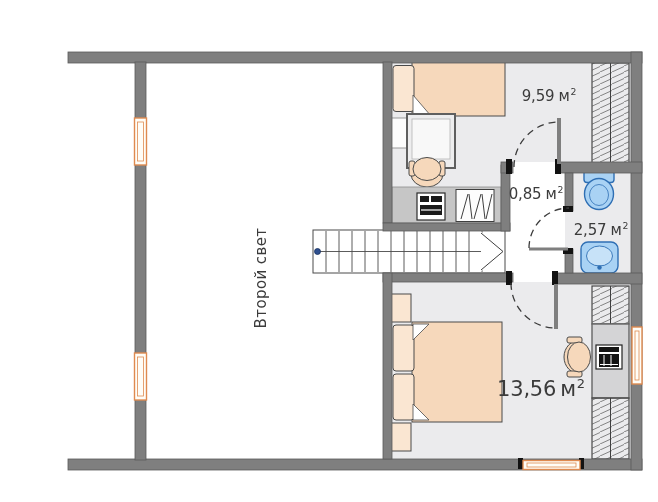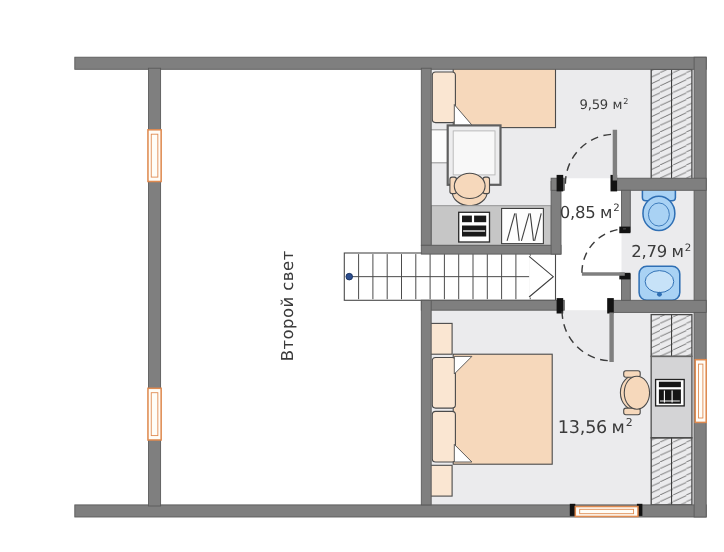--- a/index.html
+++ b/index.html
@@ -29,22 +29,22 @@
   .stair{fill:#ffffff;stroke:#4a4a4a;stroke-width:1;}
   .stepline{stroke:#4a4a4a;stroke-width:.9;}
   .whitefill{fill:#ffffff;}
   .nightstand-w{fill:#fcfcfc;stroke:#9a9a9a;stroke-width:1;}
 
   
   .area-label{position:absolute;transform:translate(-50%,-50%);
       color:var(--text);white-space:nowrap;letter-spacing:-.2px;font-size:15px;}
   .area-label sup{font-size:.62em;margin-left:1px;}
   .area-label .unit{margin-left:4px;}
-  .big{font-size:12px;}
-  .mid{font-size:16px;}
+  .big{font-size:15px;}
+  .mid{font-size:21px;}
   .vlabel{transform:translate(-50%,-50%) rotate(-90deg);font-size:15px;letter-spacing:.4px;}
 </style>
 </head>
 <body>
 
 <div class="plan">
   <svg width="658" height="502" viewBox="0 0 658 502">
     <defs>
       <pattern id="hatch" width="12" height="6" patternUnits="userSpaceOnUse">
         <path d="M0,6 L12,0.5" stroke="#555" stroke-width="0.7"></path>
@@ -227,21 +227,21 @@
 
   <div class="area-label big" style="left:549px;top:95px">
     <span>9,59</span><span class="unit">м</span><sup>2</sup>
   </div>
 
   <div class="area-label" style="left:536px;top:193px">
     <span>0,85</span><span class="unit">м</span><sup>2</sup>
   </div>
 
   <div class="area-label" style="left:601px;top:229px">
-    <span>2,79</span><span class="unit">м</span><sup>2</sup>
+    <span>2,57</span><span class="unit">м</span><sup>2</sup>
   </div>
 
   <div class="area-label mid" style="left:541px;top:388px">
     <span>13,56</span><span class="unit">м</span><sup>2</sup>
   </div>
 
   <div class="area-label vlabel" style="left:261px;top:278px">Второй свет</div>
 </div>
 
 </body></html>

